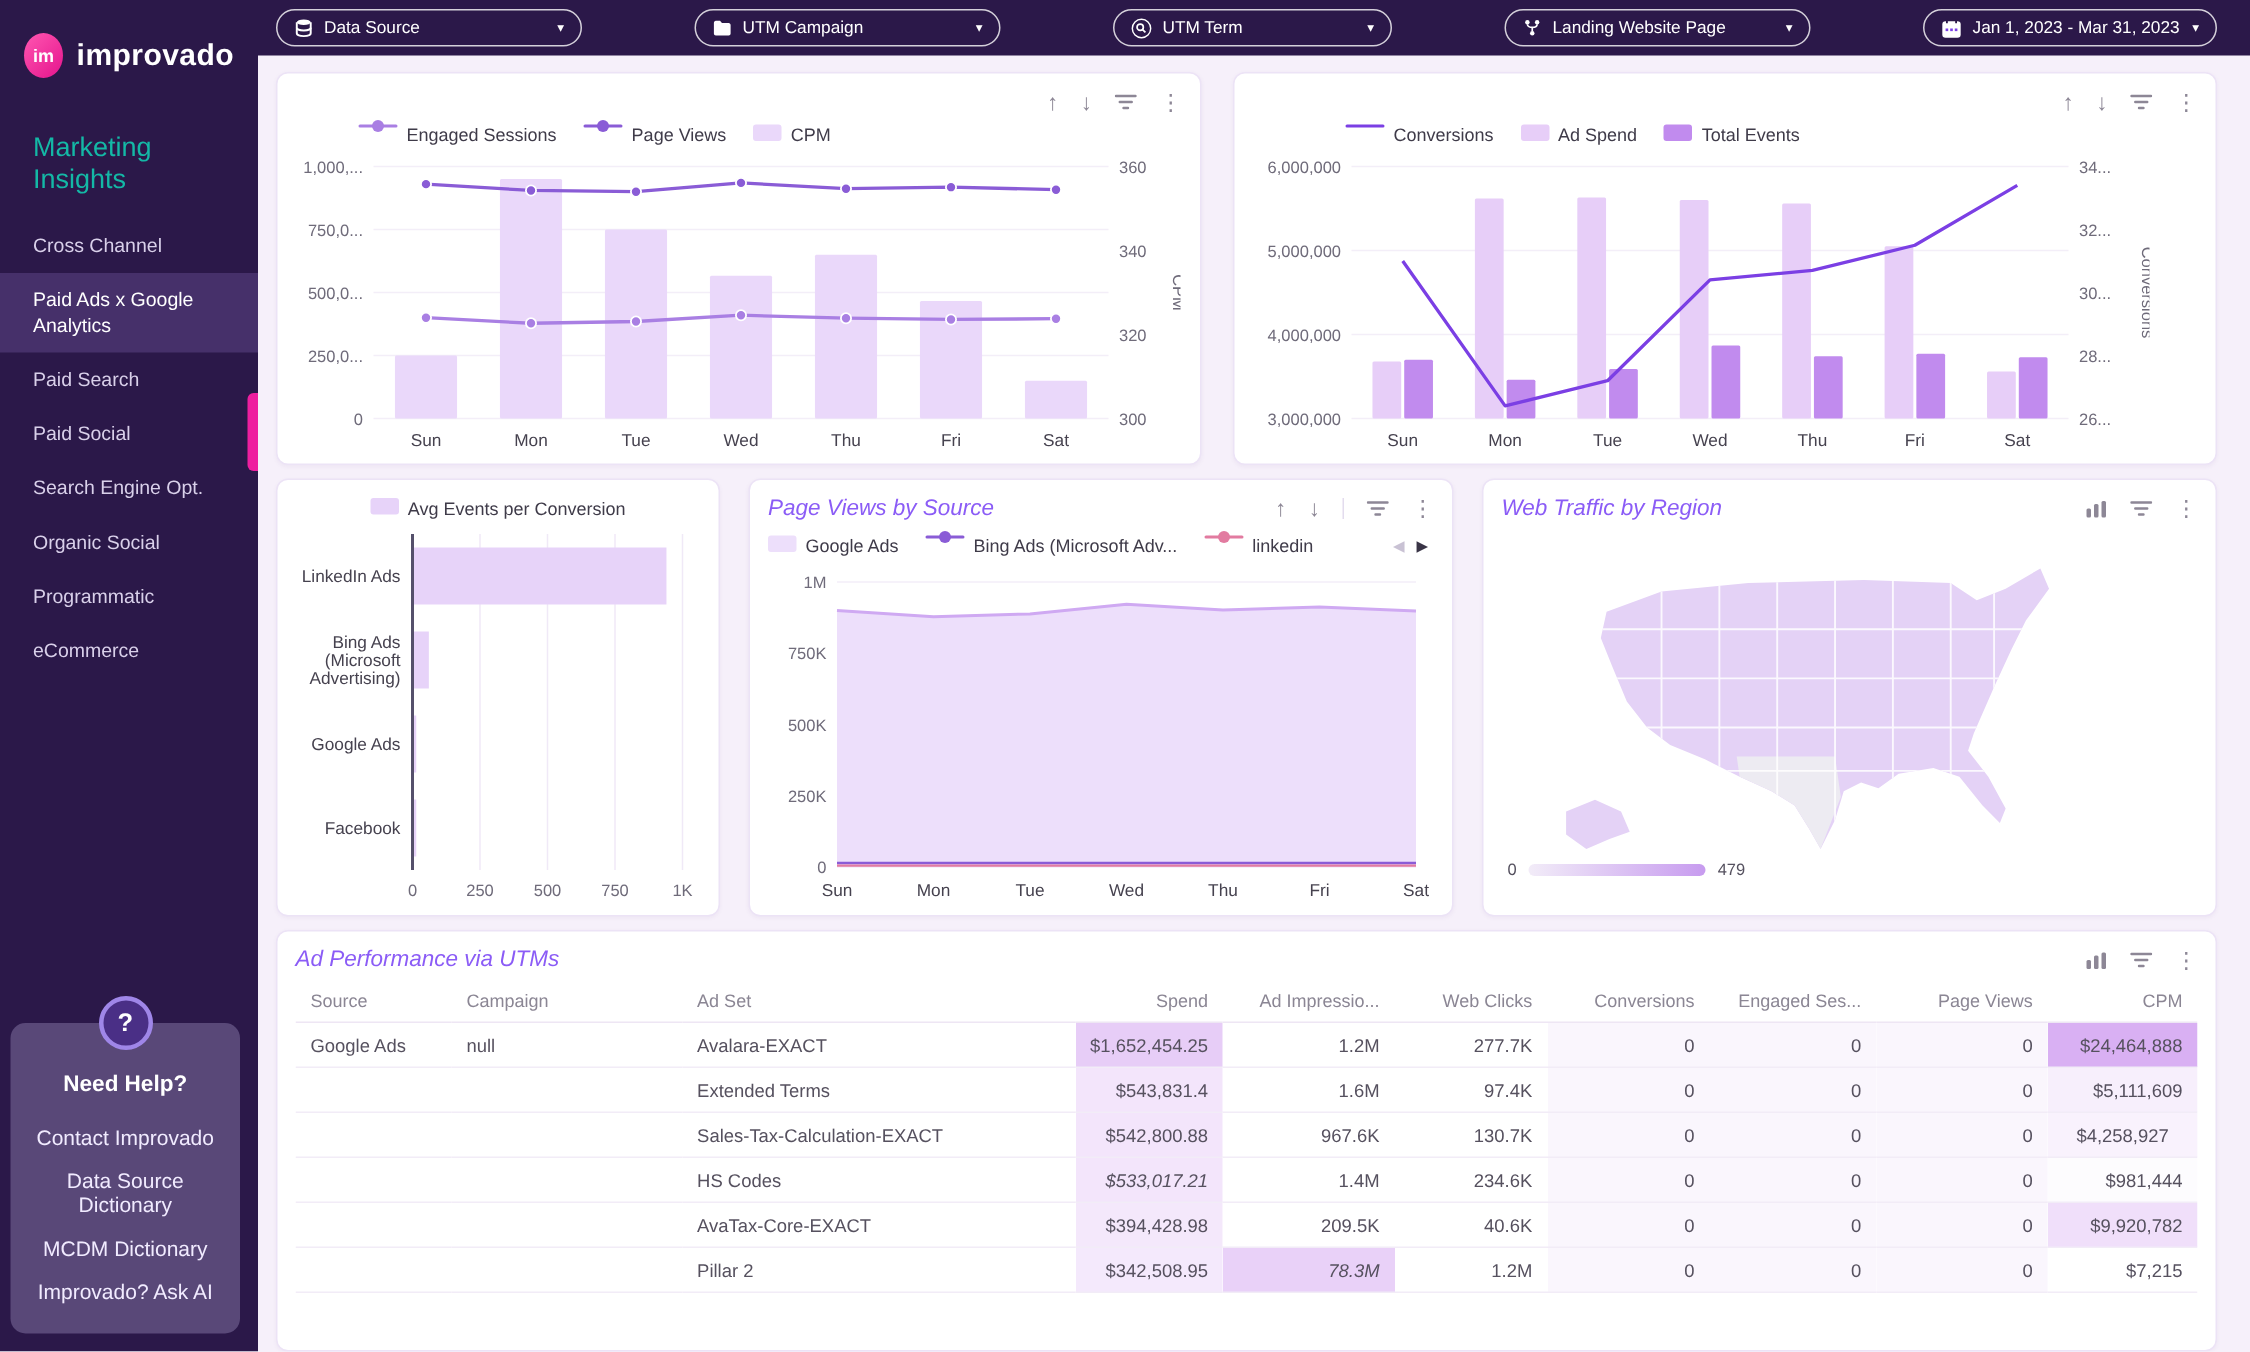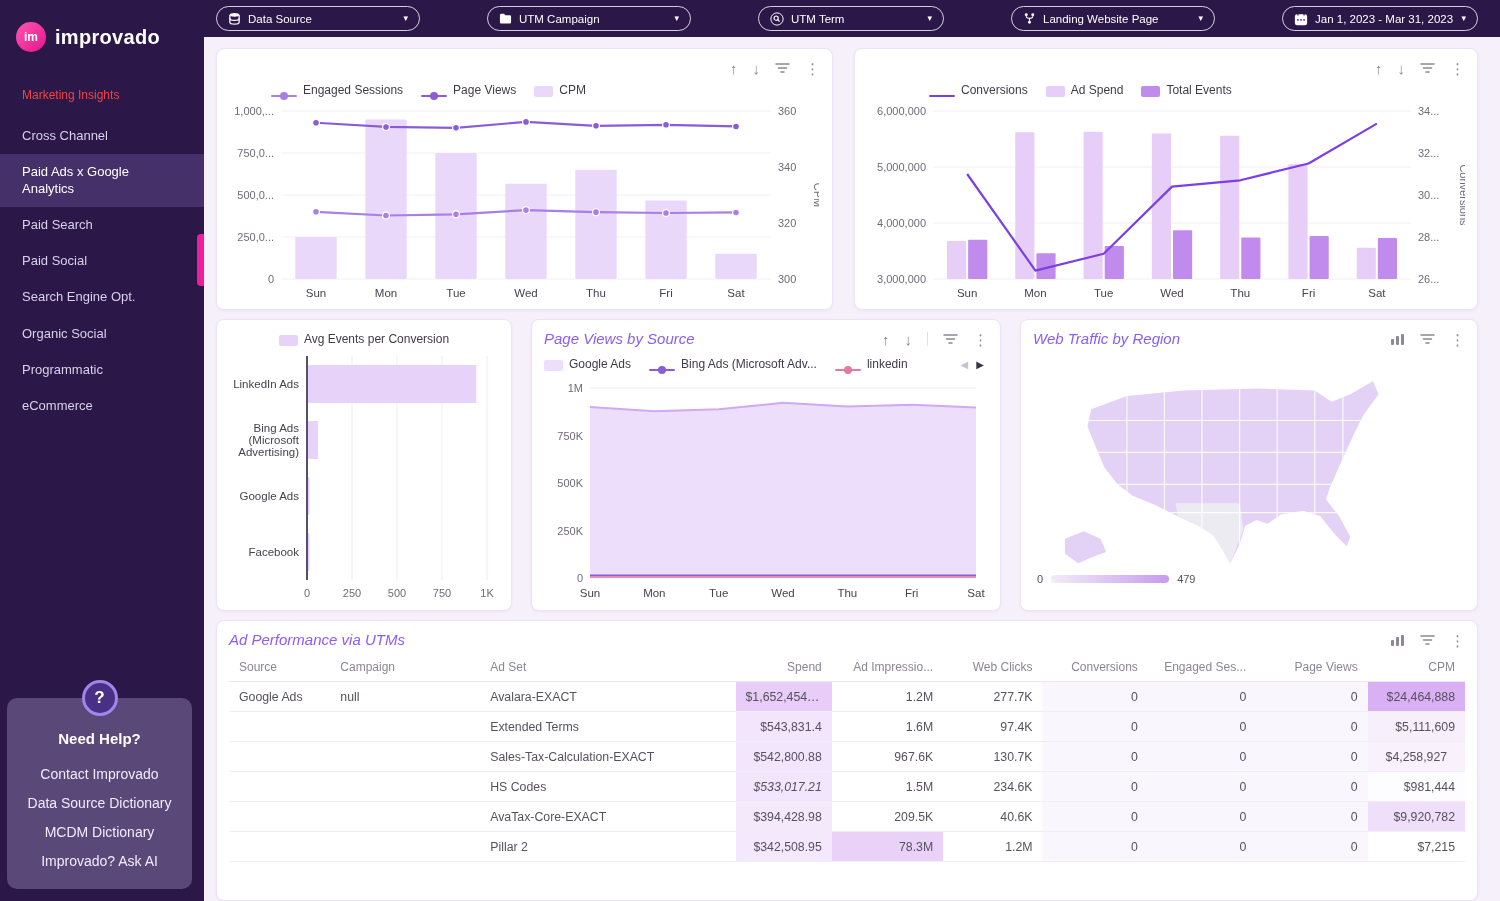--- a/index.html
+++ b/index.html
@@ -1,25 +1,25 @@
 <!DOCTYPE html>
 <html><head>
 <meta charset="utf-8">
 <style>
   *{margin:0;padding:0;box-sizing:border-box}
   html,body{width:1500px;height:901px;overflow:hidden;font-family:"Liberation Sans",sans-serif;background:#f6f0fa;color:#3f3b49}
   text{font-family:"Liberation Sans",sans-serif}
   .app{display:flex;width:1500px;height:901px}
 
   
-  .sidebar{width:204px;flex-shrink:0;background:#2b1849;color:#fff;position:relative;display:flex;flex-direction:column}
+  .sidebar{width:172px;flex-shrink:0;background:#2b1849;color:#fff;position:relative;display:flex;flex-direction:column}
   .logo{display:flex;align-items:center;gap:9px;padding:22px 16px 30px}
   .logo-badge{width:30px;height:30px;border-radius:50%;background:linear-gradient(135deg,#ff57b1,#e5148d);display:flex;align-items:center;justify-content:center;font-weight:bold;font-size:12px;color:#fff}
   .logo-name{font-size:20px;font-weight:600;letter-spacing:.3px}
-  .section-label{color:#ef4444;font-size:12px;padding:6px 22px 16px}
+  .section-label{color:#14b8a6;font-size:18px;padding:6px 22px 16px}
   .nav-item{position:relative;padding:10px 22px;font-size:13px;color:#d9d0ea;cursor:pointer;line-height:1.25}
   .nav-item.active{background:#46306a;color:#fff}
   .accent{position:absolute;right:0;top:-9px;width:7px;height:52px;background:#ee1f9f;border-radius:4px 0 0 4px}
   .help-card{position:absolute;left:7px;right:12px;bottom:12px;background:rgba(210,196,243,.28);border-radius:10px;padding:32px 8px 14px;text-align:center}
   .help-icon{position:absolute;top:-18px;left:50%;transform:translateX(-50%);width:36px;height:36px;border-radius:50%;background:#4a2f86;border:3px solid #9f86e8;color:#fff;font-size:17px;font-weight:bold;display:flex;align-items:center;justify-content:center;cursor:pointer}
   .help-title{font-size:15px;font-weight:bold;margin-bottom:12px;color:#fff}
   .help-link{font-size:14px;color:#f1ebff;padding:6.5px 0;cursor:pointer}
 
   
   .main{flex:1;display:flex;flex-direction:column;min-width:0}
@@ -36,21 +36,21 @@
   .card{background:#fff;border:1px solid #ece3f6;border-radius:8px;box-shadow:0 1px 3px rgba(80,40,120,.05);padding:8px 12px;position:relative;overflow:hidden}
   .toolbar{display:flex;justify-content:flex-end;align-items:center;gap:15px;color:#8d8796;height:22px}
   .tb-icon{cursor:pointer;font-size:15px;line-height:1;display:flex;align-items:center;color:#8d8796}
   .tb-divider{width:1px;height:14px;background:#e3dcee}
   .card-head{display:flex;align-items:flex-start;justify-content:space-between;height:24px}
   .card-title{font-style:italic;color:#8b5cf6;font-size:15px;padding-top:2px}
   .legend{display:flex;align-items:center;gap:18px;font-size:12px;color:#3f3b49;height:22px}
   .legend.padA{padding-left:42px}
   .legend.padB{padding-left:62px}
   .legend.center{justify-content:center}
-  .legend-item{display:flex;align-items:flex-end;gap:6px;cursor:pointer;white-space:nowrap}
+  .legend-item{display:flex;align-items:flex-start;gap:6px;cursor:pointer;white-space:nowrap}
   .lm-line{width:26px;height:2px;background:var(--c);position:relative;border-radius:1px;display:inline-block}
   .lm-line::after{content:"";position:absolute;left:50%;top:50%;transform:translate(-50%,-50%);width:8px;height:8px;border-radius:50%;background:var(--c)}
   .lm-line.nodot::after{display:none}
   .lm-swatch{width:19px;height:11px;border-radius:2px;background:var(--c);display:inline-block}
   .legend-row{display:flex;align-items:center;height:24px}
   .legend-row .legend{flex:1;min-width:0;overflow:hidden}
   .lg-arrow{font-size:10px;cursor:pointer;padding:0 4px;color:#393446}
   .lg-arrow.disabled{color:#c9c2d4}
 
   
@@ -514,21 +514,21 @@
                   <td style="background: rgb(250, 246, 253);">0</td>
                   <td style="background: rgb(250, 246, 253);">0</td>
                   <td style="background: rgb(250, 246, 253);">0</td>
                   <td style="background: rgba(186, 112, 233, 0.094); text-align: center;">$4,258,927</td>
                 </tr>
                 <tr>
                   <td class="l"></td>
                   <td class="l"></td>
                   <td class="l">HS Codes</td>
                   <td style="background: rgba(186, 112, 233, 0.18); font-style: italic;">$533,017.21</td>
-                  <td>1.5M</td>
+                  <td>1.4M</td>
                   <td>234.6K</td>
                   <td style="background: rgb(250, 246, 253);">0</td>
                   <td style="background: rgb(250, 246, 253);">0</td>
                   <td style="background: rgb(250, 246, 253);">0</td>
                   <td style="background: rgba(186, 112, 233, 0.024);">$981,444</td>
                 </tr>
                 <tr>
                   <td class="l"></td>
                   <td class="l"></td>
                   <td class="l">AvaTax-Core-EXACT</td>
@@ -538,21 +538,21 @@
                   <td style="background: rgb(250, 246, 253);">0</td>
                   <td style="background: rgb(250, 246, 253);">0</td>
                   <td style="background: rgb(250, 246, 253);">0</td>
                   <td style="background: rgba(186, 112, 233, 0.224);">$9,920,782</td>
                 </tr>
                 <tr>
                   <td class="l"></td>
                   <td class="l"></td>
                   <td class="l">Pillar 2</td>
                   <td style="background: rgba(186, 112, 233, 0.153);">$342,508.95</td>
-                  <td style="background: rgba(186, 112, 233, 0.32);">78.3M</td>
+                  <td style="background: rgba(186, 112, 233, 0.32); font-style: italic;">78.3M</td>
                   <td>1.2M</td>
                   <td style="background: rgb(250, 246, 253);">0</td>
                   <td style="background: rgb(250, 246, 253);">0</td>
                   <td style="background: rgb(250, 246, 253);">0</td>
                   <td>$7,215</td>
                 </tr>
               </tbody>
           </table>
         </div>
       </section>

